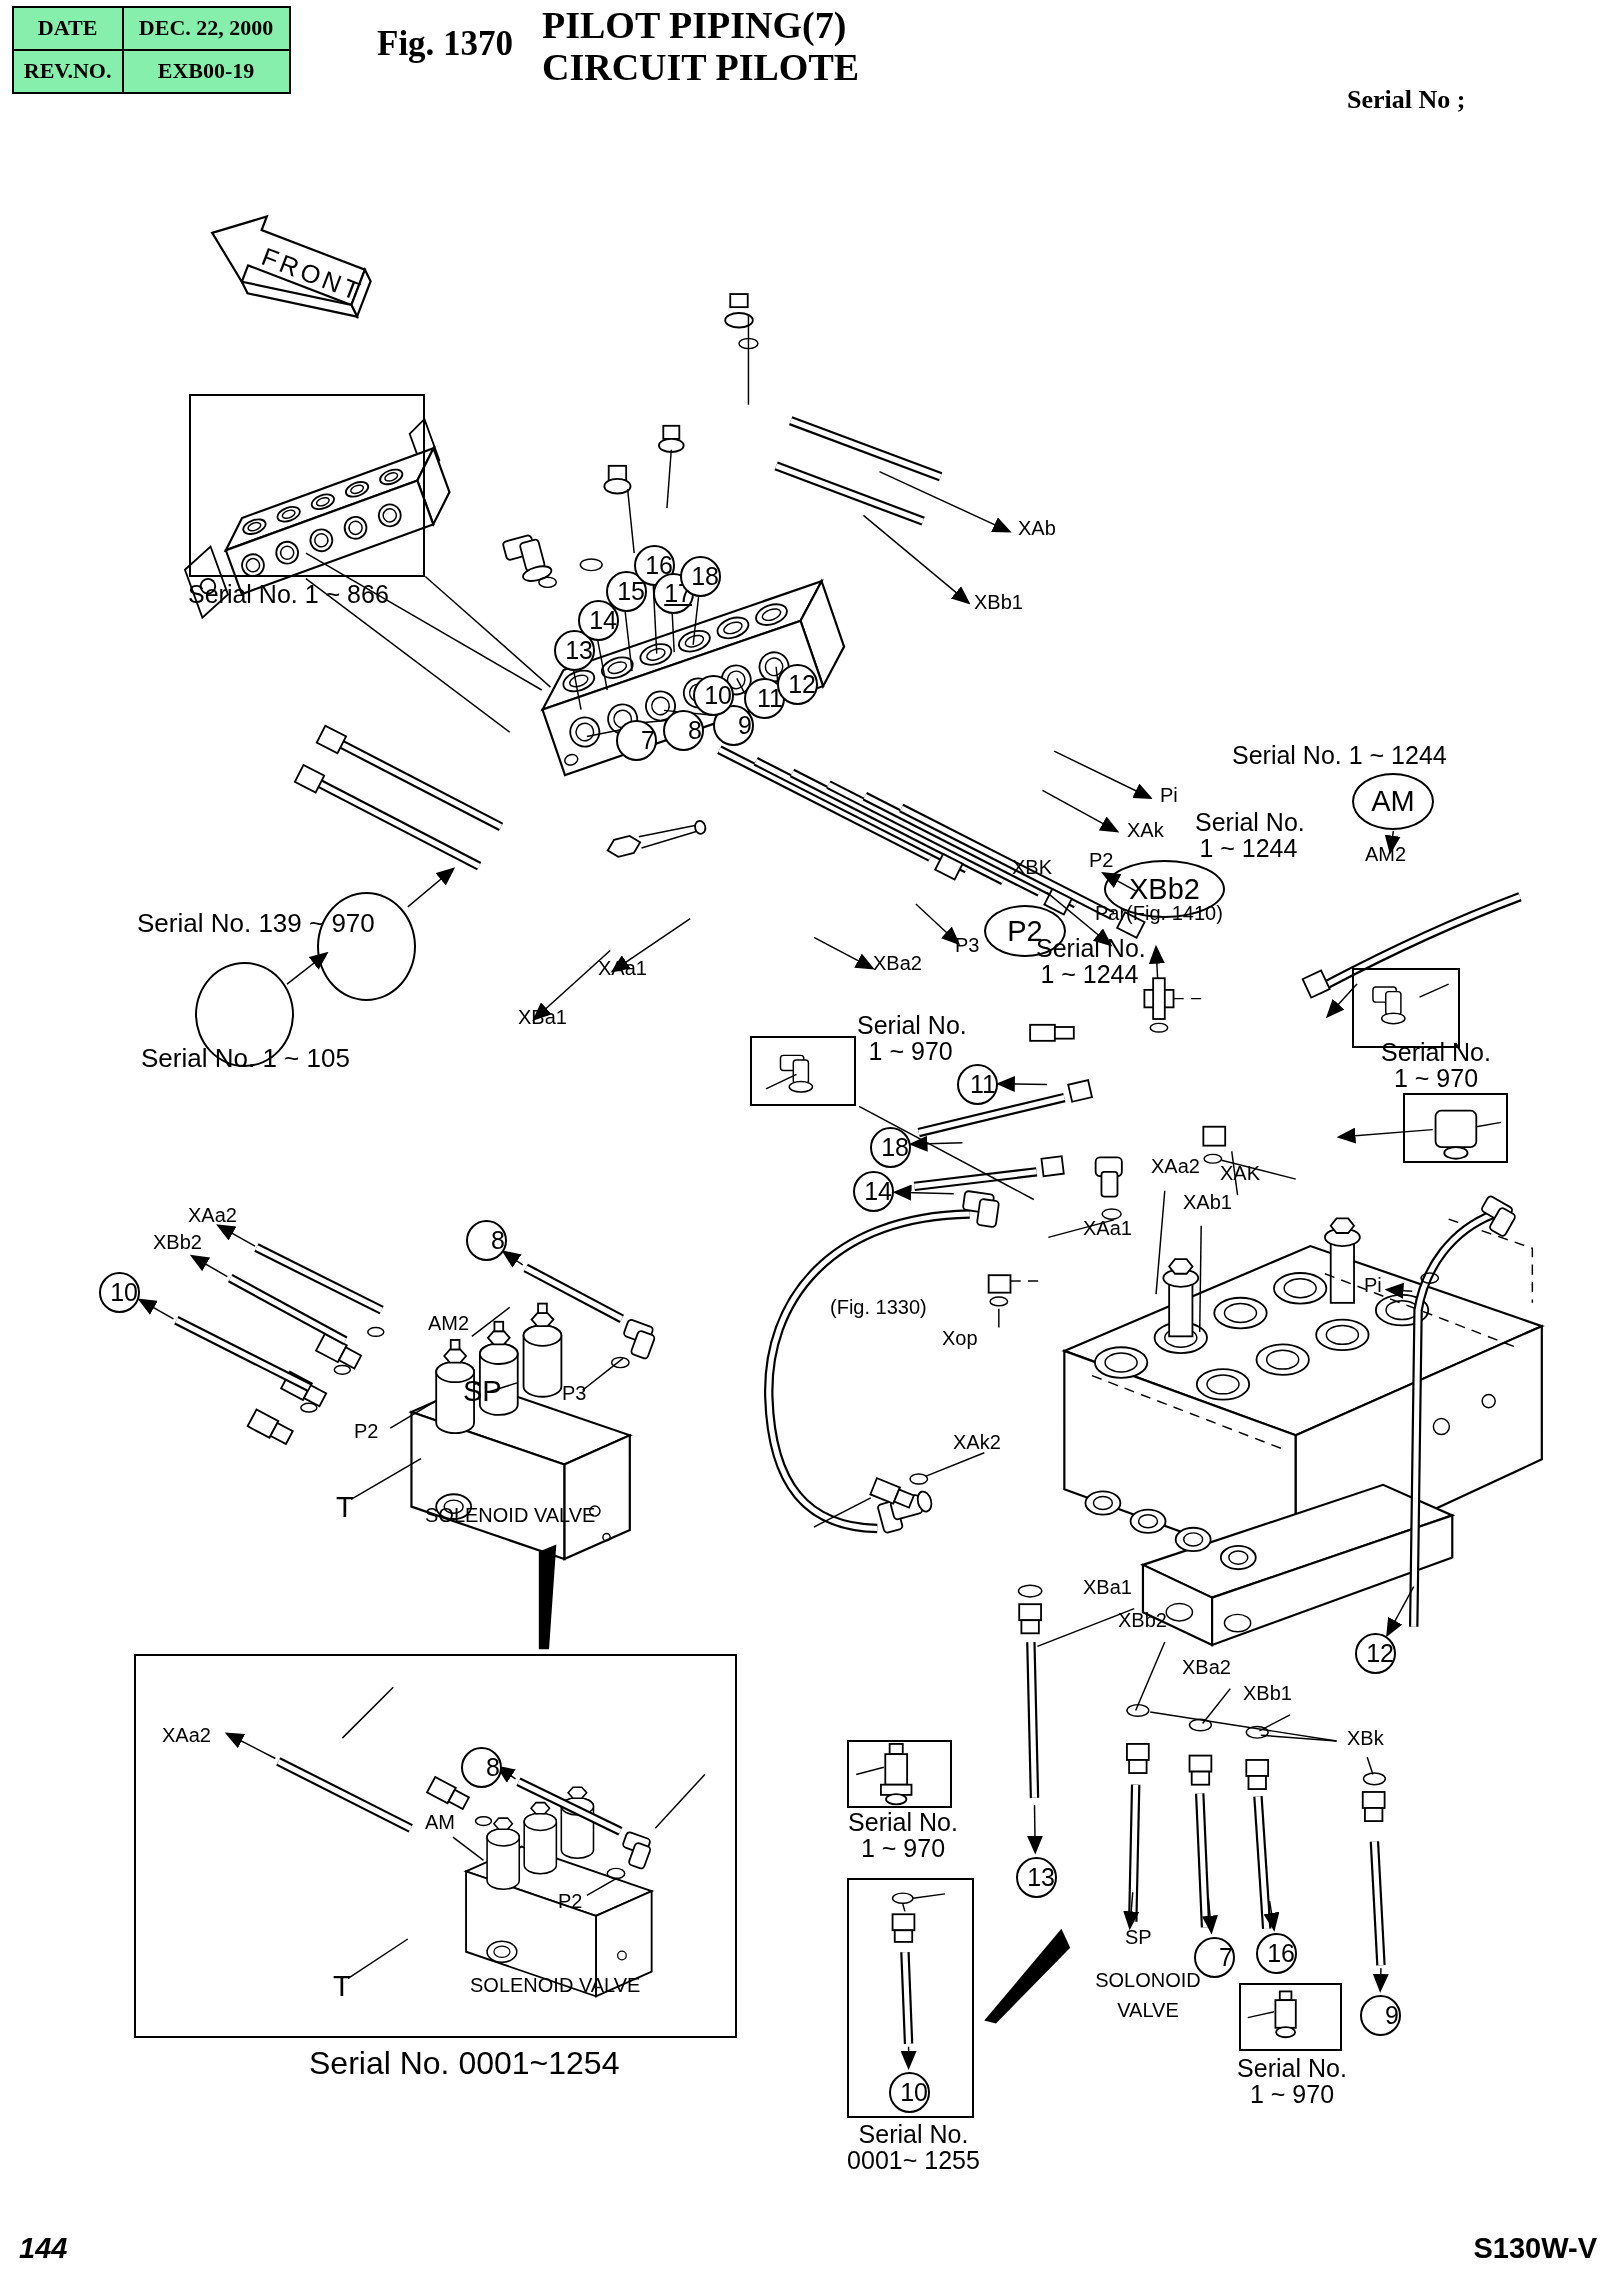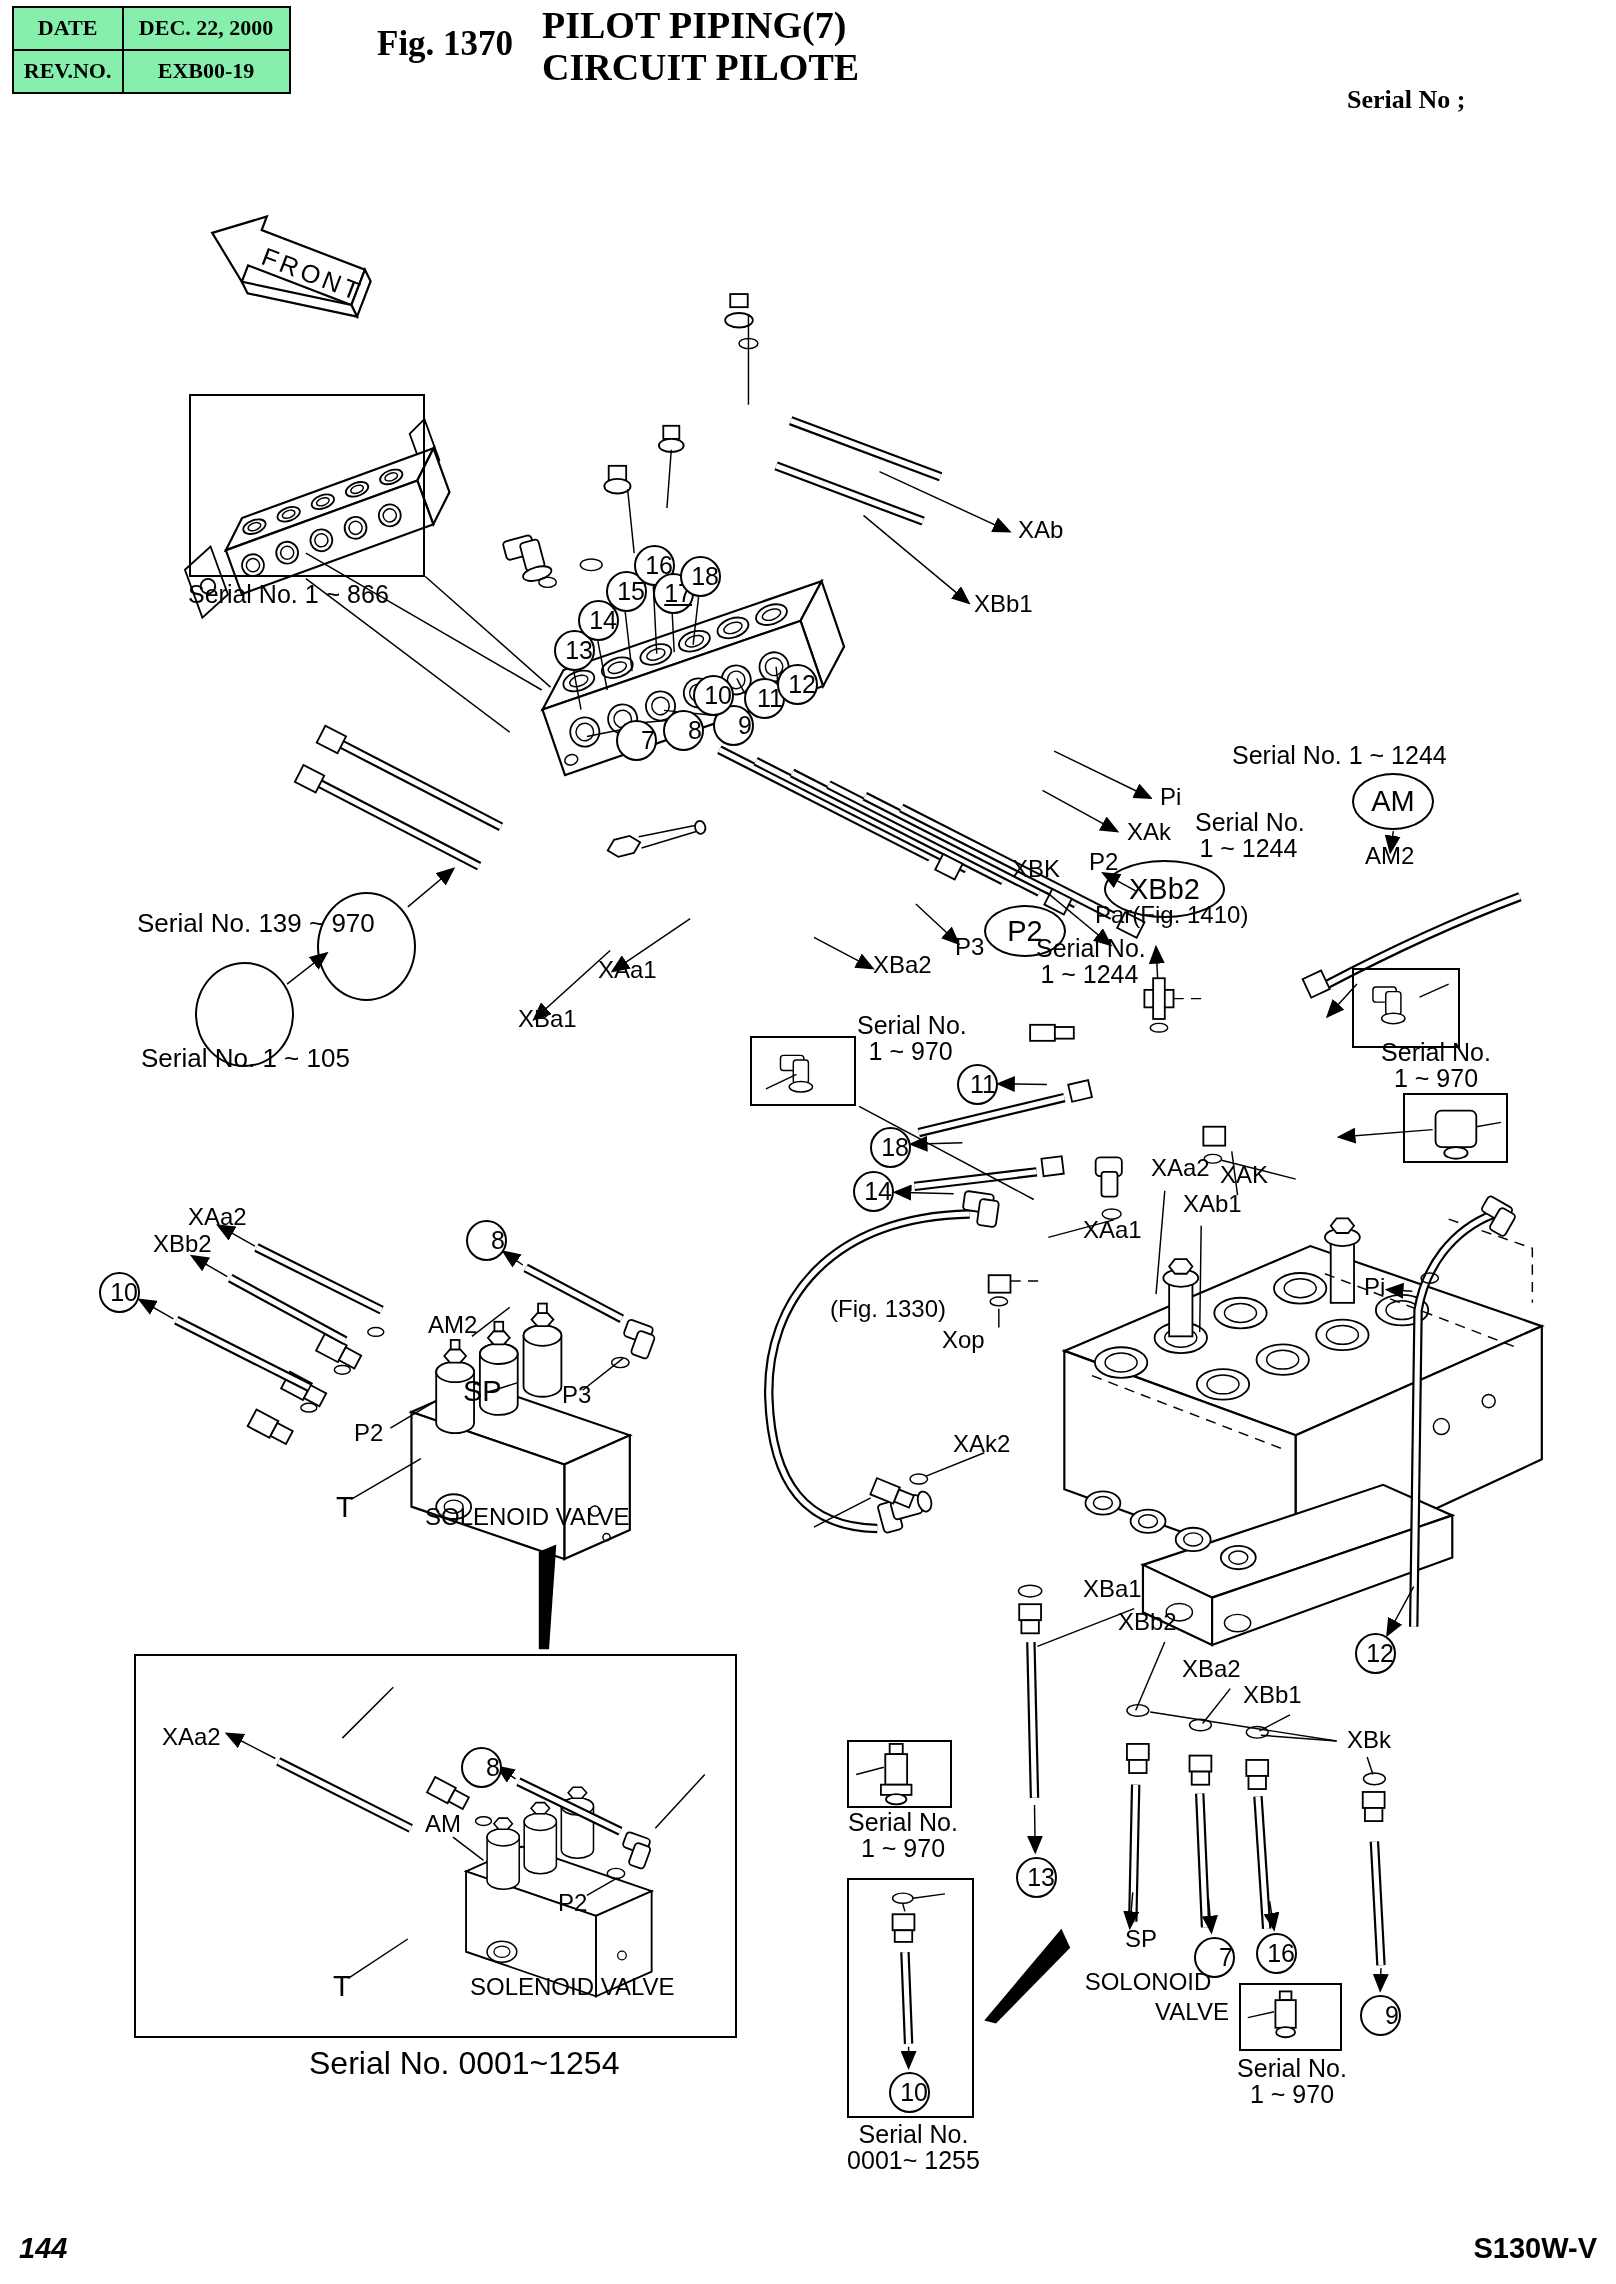--- a/index.html
+++ b/index.html
@@ -1,19 +1,19 @@
 <!DOCTYPE html>
 <html style="font-size:11.6px"><head>
 <meta charset="utf-8">
 <style>
   html,body{margin:0;padding:0;background:#fff;}
   #page{position:relative;width:1617px;height:2284px;background:#ffffff;
         font-family:"Liberation Sans",sans-serif;color:#000;overflow:hidden;}
   #art{position:absolute;left:0;top:0;z-index:1;}
-  .lbl{position:absolute;white-space:nowrap;font-size:24px;line-height:1.04;z-index:3;}
+  .lbl{position:absolute;white-space:nowrap;font-size:20px;line-height:1.04;z-index:3;}
   .sm{font-size:25px;}
   .ctr{text-align:center;}
   .serif{font-family:"Liberation Serif",serif;font-weight:bold;}
   .circle{position:absolute;box-sizing:border-box;width:41px;height:41px;border:2.2px solid #000;
           border-radius:50%;text-align:right;line-height:36px;font-size:25px;background:#fff;z-index:3;}
   .oval{position:absolute;box-sizing:border-box;border:2.2px solid #000;border-radius:50%;
         text-align:center;background:transparent;z-index:3;font-size:29px;}
   .box{position:absolute;box-sizing:border-box;border:2.2px solid #000;background:transparent;z-index:2;}
   #hdr-table{position:absolute;left:11.6px;top:5.8px;width:279px;height:83px;border:2.9px solid #000;
              border-collapse:collapse;z-index:3;background:#86efac;}
@@ -664,21 +664,21 @@
 <div class="lbl" style="left:354px;top:1421px;">P2</div>
 <div class="lbl" style="left:336px;top:1492px;font-size:29px;">T</div>
 <div class="lbl" style="left:425px;top:1505px;">SOLENOID VALVE</div>
 <div class="lbl" style="left:1083px;top:1577px;">XBa1</div>
 <div class="lbl" style="left:1118px;top:1610px;">XBb2</div>
 <div class="lbl" style="left:1182px;top:1657px;">XBa2</div>
 <div class="lbl" style="left:1243px;top:1683px;">XBb1</div>
 <div class="lbl" style="left:1347px;top:1728px;">XBk</div>
 <div class="lbl" style="left:1125px;top:1927px;">SP</div>
 <div class="lbl ctr" style="left:1068px;top:1970px;width:160px;">SOLONOID</div>
-<div class="lbl ctr" style="left:1112px;top:2000px;width:160px;">VALVE</div>
+<div class="lbl ctr" style="left:1068px;top:2000px;width:160px;">VALVE</div>
 <div class="lbl" style="left:162px;top:1725px;">XAa2</div>
 <div class="lbl" style="left:425px;top:1812px;">AM</div>
 <div class="lbl" style="left:558px;top:1891px;">P2</div>
 <div class="lbl" style="left:333px;top:1971px;font-size:29px;">T</div>
 <div class="lbl" style="left:470px;top:1975px;">SOLENOID VALVE</div>
 
 <div class="oval" style="left:1104px;top:860px;width:121px;height:58px;line-height:54px;">XBb2</div>
 <div class="oval" style="left:984px;top:905px;width:82px;height:52px;line-height:48px;">P2</div>
 <div class="oval" style="left:1352px;top:773px;width:82px;height:57px;line-height:52px;">AM</div>
 <div class="oval" style="left:317px;top:892px;width:99px;height:109px;"></div>

